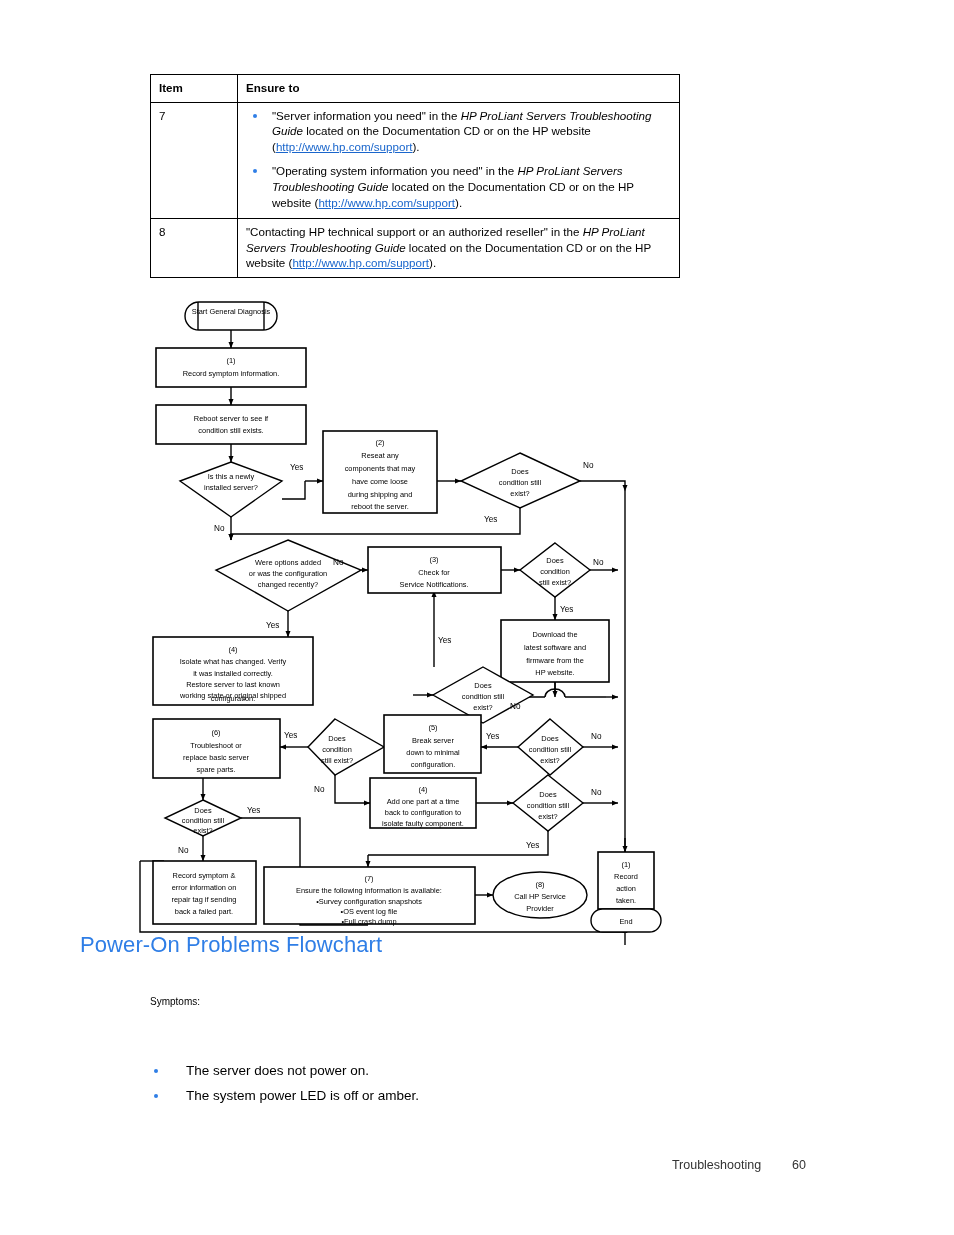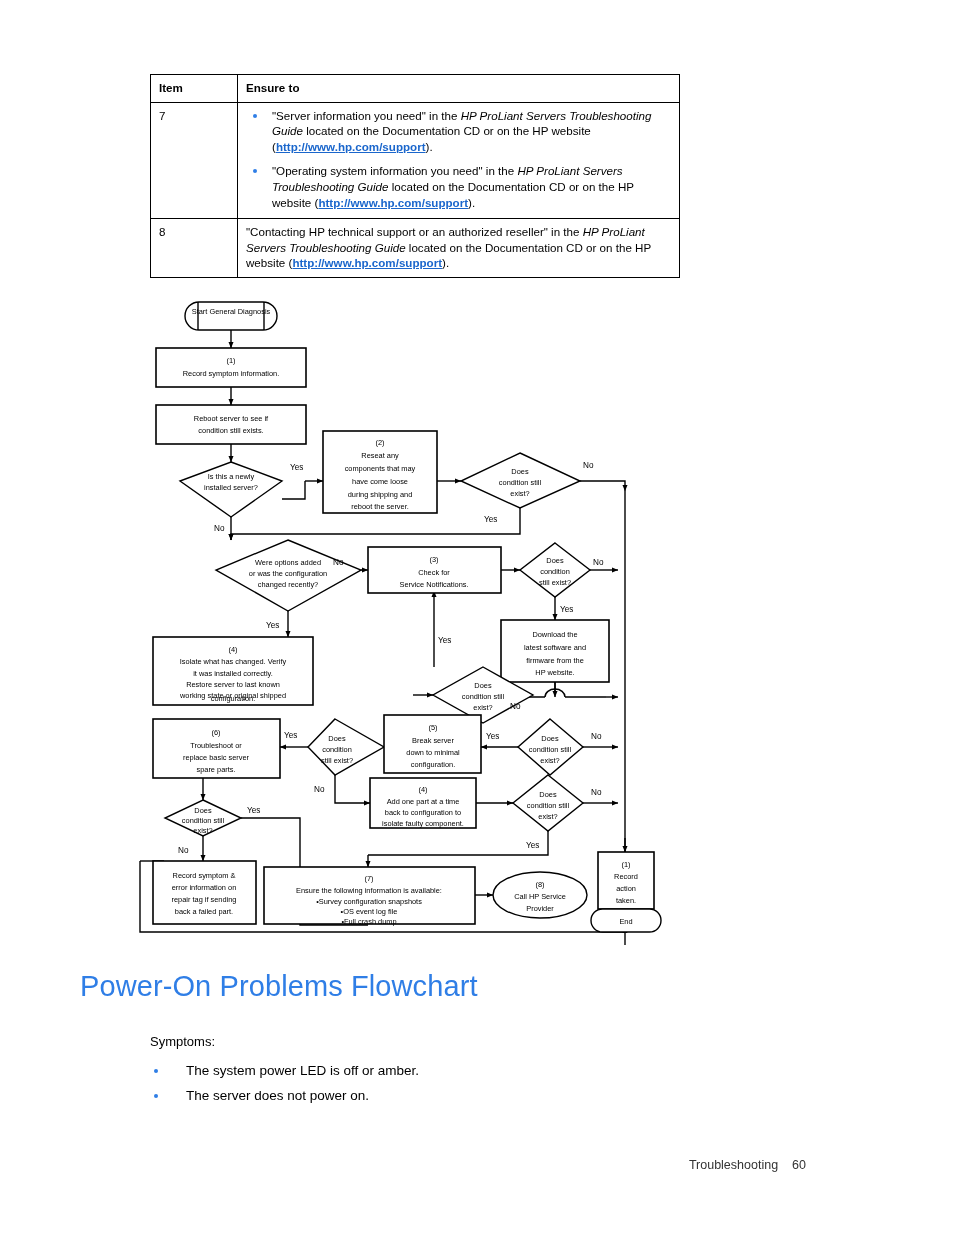--- a/index.html
+++ b/index.html
@@ -26,48 +26,48 @@
   .tbl th{font-weight:bold;font-size:11.6px;padding-bottom:6px;}
   .col-item{width:70px;}
   .bullets{list-style:none;margin:0;padding:0;}
   .bullets li{position:relative;padding-left:26px;margin:0 0 9px 0;}
   .bullets li:last-child{margin-bottom:2px;}
   .bullets li:before{
     content:"";position:absolute;left:7px;top:6px;width:4px;height:4px;
     border-radius:50%;background:#2f7ee6;
   }
   .it{font-style:italic;}
-  a.lnk{color:#1a66cc;text-decoration:underline;font-weight:bold;}
+  a.lnk{color:#1a66cc;text-decoration:underline;}
 
   
   .flow{position:absolute;left:128px;top:295px;width:560px;height:660px;}
   .flow svg{display:block;}
   .fc-text{font-family:"Liberation Sans",sans-serif;font-size:7.4px;fill:#000;}
   .fc-lbl{font-family:"Liberation Sans",sans-serif;font-size:8.2px;fill:#000;}
   .fc-box{fill:#ffffff;stroke:#000;stroke-width:1.6;}
   .fc-dia{fill:#ffffff;stroke:#000;stroke-width:1.4;}
   .fc-term{fill:#ffffff;stroke:#000;stroke-width:1.4;}
   .fc-ln{stroke:#000;stroke-width:1.4;fill:none;}
 
   
   .h1{
-    position:absolute;left:80px;top:970px;
-    font-size:29px;color:#2f7ee6;font-weight:normal;letter-spacing:0.1px;
-  }
-  .symp{position:absolute;left:150px;top:1034px;font-size:13px;}
+    position:absolute;left:80px;top:932px;
+    font-size:22px;color:#2f7ee6;font-weight:normal;letter-spacing:0.1px;
+  }
+  .symp{position:absolute;left:150px;top:996px;font-size:10px;}
   .symlist{position:absolute;left:150px;top:1058px;list-style:none;margin:0;padding:0;}
   .symlist li{position:relative;padding-left:36px;font-size:13.5px;line-height:25px;}
   .symlist li:before{
     content:"";position:absolute;left:4px;top:11px;width:4px;height:4px;
     border-radius:50%;background:#2f7ee6;
   }
   .footer{
     position:absolute;right:148px;top:1158px;font-size:12.5px;color:#333;
   }
-  .footer .pg{margin-left:14px;}
+  .footer .pg{margin-left:31px;}
 </style>
 </head>
 <body>
 
 <div class="page">
 
   <table class="tbl">
     <thead>
       <tr>
         <th class="col-item">Item</th>
@@ -384,21 +384,21 @@
       <text class="fc-lbl" x="398" y="553">Yes</text>
       <text class="fc-lbl" x="50" y="558">No</text>
     </g>
   </svg>
   </div>
 
   <div class="h1">Power-On Problems Flowchart</div>
 
   <div class="symp">Symptoms:</div>
   <ul class="symlist">
+    <li>The server does not power on.</li>
     <li>The system power LED is off or amber.</li>
-    <li>The server does not power on.</li>
   </ul>
 
   <div class="footer">
     <span>Troubleshooting</span><span class="pg">60</span>
   </div>
 
 </div>
 
 </body></html>

